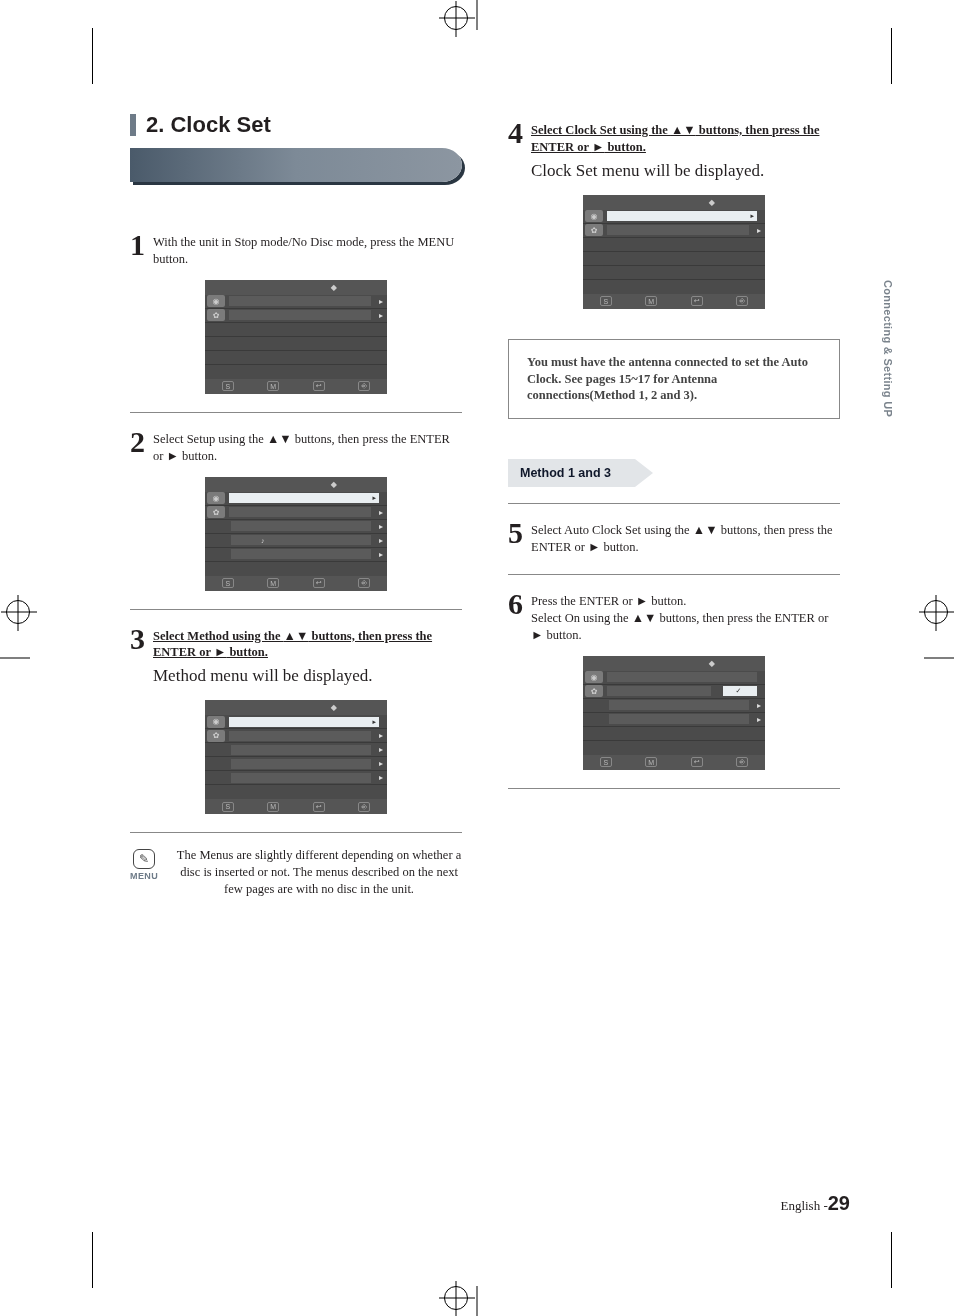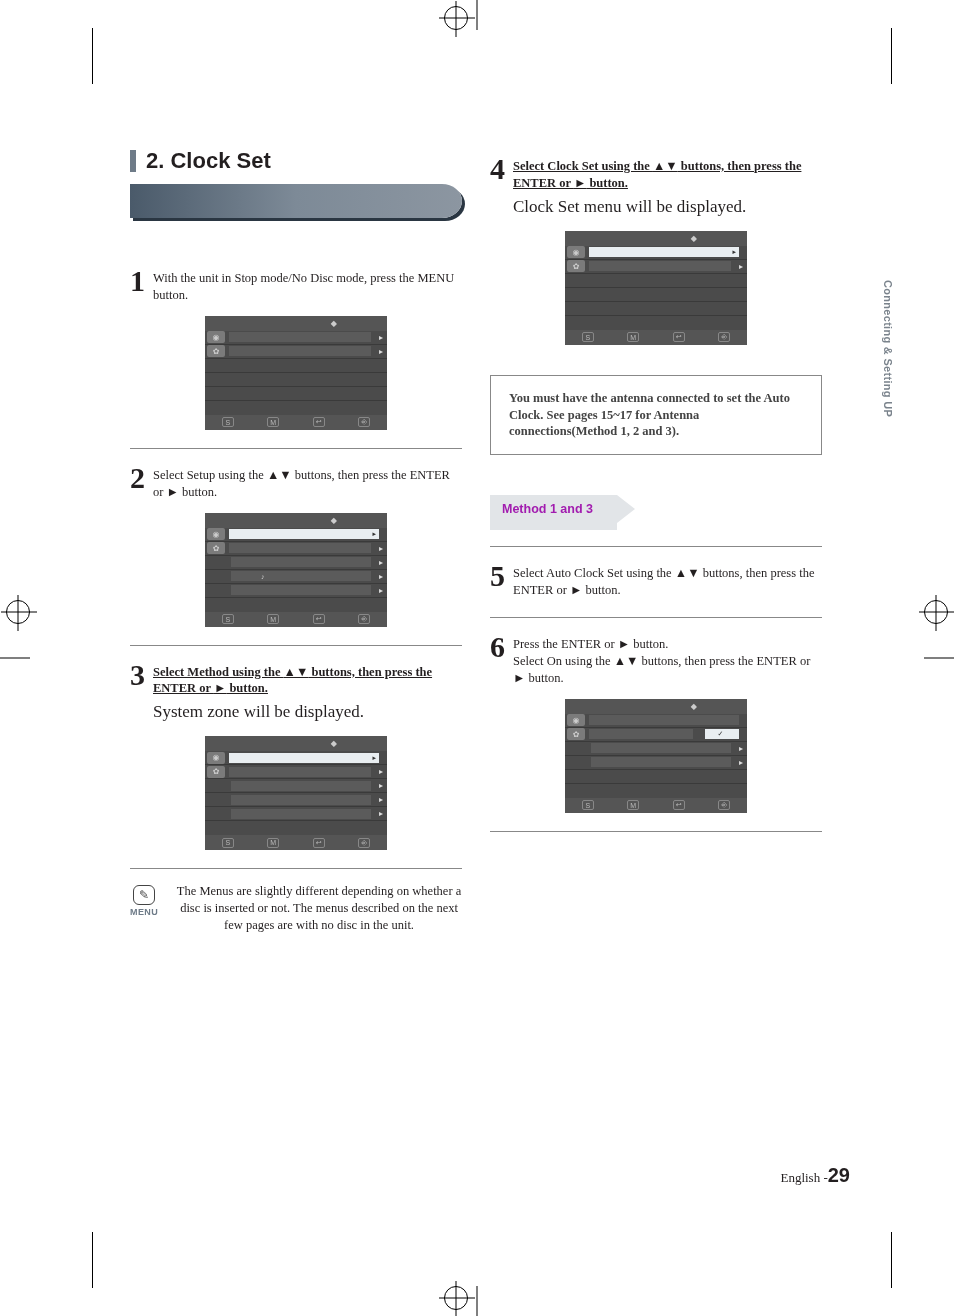--- a/index.html
+++ b/index.html
@@ -33,21 +33,21 @@
   .reg-right  { right: 6px; top: 600px; }
 
   
   .tick { position:absolute; background:#000; width:1px; height:56px; }
   .tick.tl { left:92px;  top:28px; }
   .tick.tr { right:62px; top:28px; }
   .tick.bl { left:92px;  bottom:28px; }
   .tick.br { right:62px; bottom:28px; }
 
   .page { position: absolute; left: 130px; top: 112px; width: 720px; }
-  .cols { display: flex; gap: 28px; margin-top: 36px; }
+  .cols { display: flex; gap: 46px; }
   .col  { width: 332px; }
 
   
   .sec-title { display:flex; align-items:center; gap:10px; margin-bottom:10px; }
   .sec-title .bar { width:6px; height:22px; background:#6e7b88; }
   .sec-title h2 { font-size:22px; font-weight:bold; font-family:Arial,Helvetica,sans-serif; }
 
   .intro { font-size:12.5px; line-height:1.35; margin-bottom:14px; }
 
   .banner {
@@ -90,22 +90,22 @@
   
   .note { display:flex; gap:18px; align-items:flex-start; margin-top:12px; }
   .note-left { display:flex; flex-direction:column; align-items:center; width:50px; margin-top:2px;}
   .note-icon { border:1.2px solid #444; border-radius:6px; width:22px; height:20px; display:flex; align-items:center; justify-content:center; font-size:12px; color:#444; }
   .note-label { font:700 9px Arial; letter-spacing:0.4px; color:#6e7b88; margin-top:2px; }
   .note p { font-size:12.5px; line-height:1.35;text-align:center; }
 
   
   .callout { border:0.8px solid #888; padding:14px 18px; font-size:12.5px; line-height:1.35; color:#444; margin-top:30px; margin-bottom:6px; font-family:"Times New Roman",serif; font-weight:bold; }
   .method-tag {
-    background:#e2e5e8; display:inline-block; font:bold 12.5px Arial; color:#a21caf;
-    padding:7px 24px 14px 12px; position:relative; margin: 34px 0 12px;
+    background:#e2e5e8; display:inline-block; font:bold 12.5px Arial; color:#0f172a;
+    padding:7px 24px 7px 12px; position:relative; margin: 34px 0 12px;
   }
   .method-tag::after{
     content:""; position:absolute; right:-18px; top:0; width:0; height:0;
     border-top:14px solid transparent; border-bottom:14px solid transparent; border-left:18px solid #e2e5e8;
   }
   .para { font-size:12.5px; line-height:1.35; margin-bottom:8px; }
 
   
   .sidetab {
     position:absolute; right:60px; top:280px; writing-mode:vertical-rl;
@@ -226,21 +226,21 @@
           <span>↩</span>
           <span>⎆</span>
         </div>
       </div>
       <hr class="hr">
 
       <div class="step">
         <div class="step-num">3</div>
         <div class="step-text">
           <span class="bold"><span>Select Method using the </span><span class="symbol">▲▼</span><span> buttons, then press the ENTER or </span><span class="symbol">►</span><span> button.</span></span>
-          <span class="sub">System zone will be displayed.</span>
+          <span class="sub">Method menu will be displayed.</span>
         </div>
       </div>
       <div class="menu">
         <div class="topbar">
             <span class="diamond">◆</span>
           </div>
         <div class="rows">
           <div class="row">
               <span class="icon">◉</span>
               <span class="field hl">▸</span>
@@ -375,16 +375,16 @@
           <span>S</span>
           <span>M</span>
           <span>↩</span>
           <span>⎆</span>
         </div>
       </div>
       <hr class="hr">
     </div>
   </div>
 
-  <div class="footer" style="bottom:auto; top:1052px;">
+  <div class="footer" style="bottom:auto; top:1080px;">
     <span>English -</span><span class="pnum">29</span>
   </div>
 </div>
 
 </body></html>

